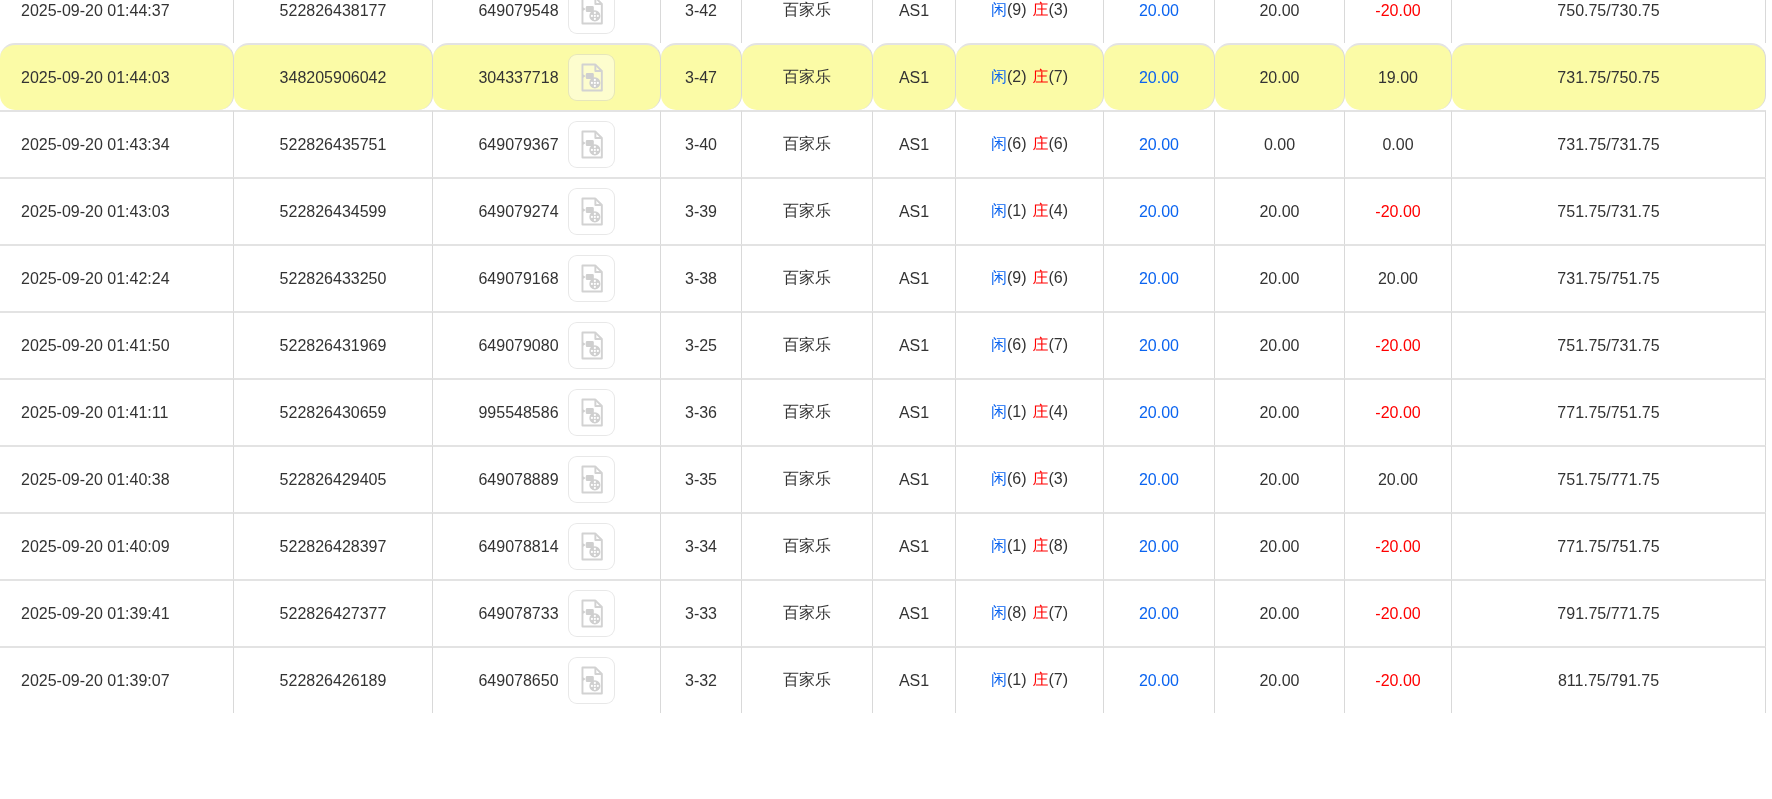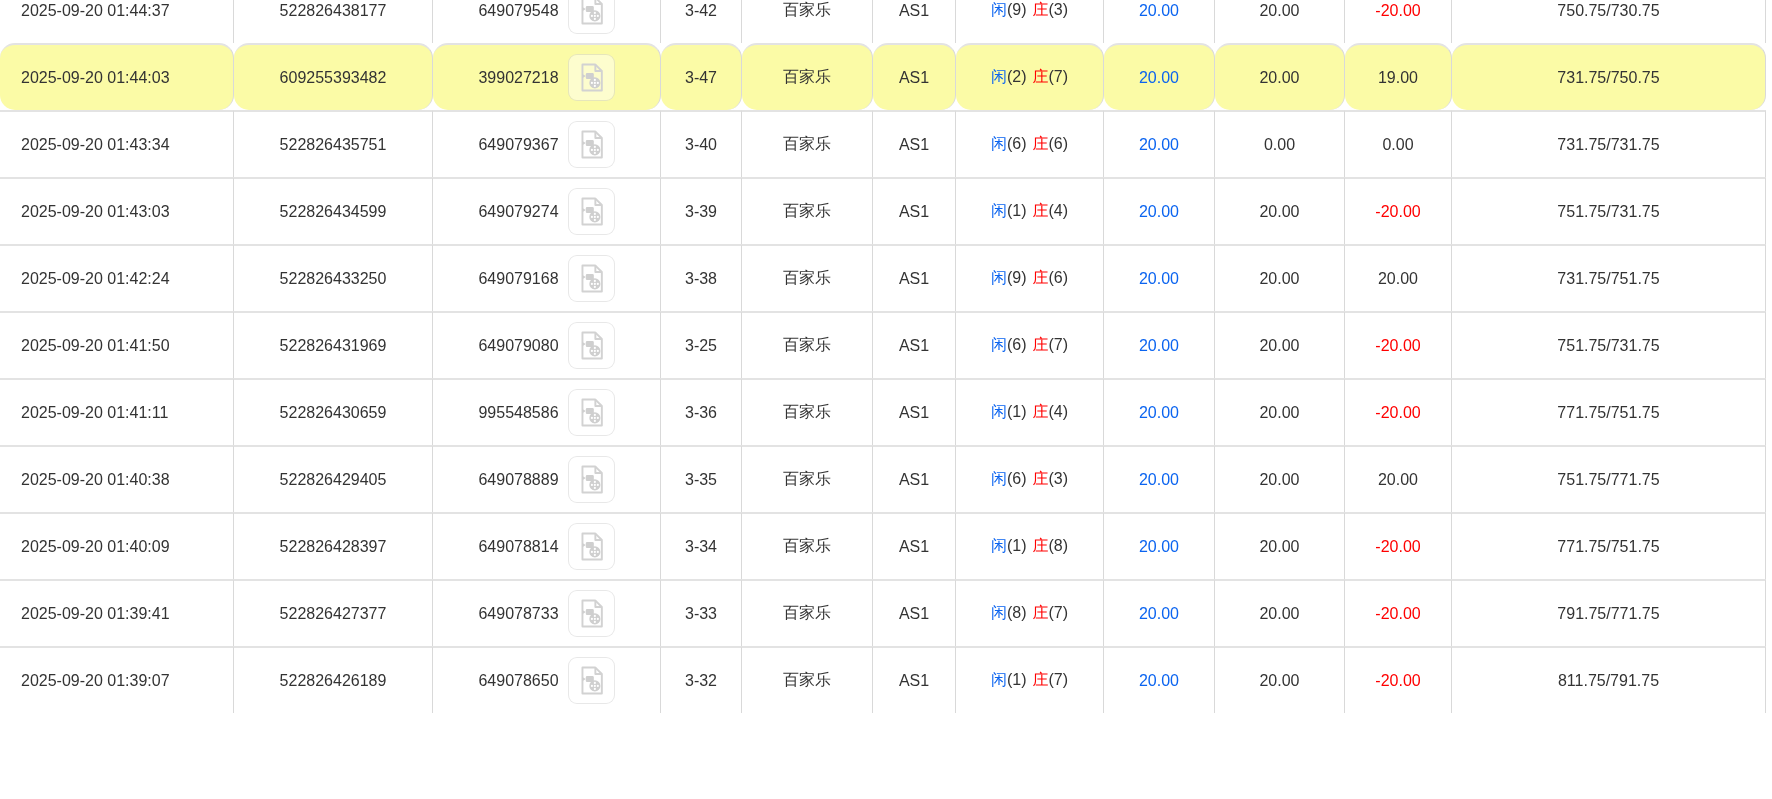--- a/index.html
+++ b/index.html
@@ -94,24 +94,24 @@
     <td>百家乐</td>
     <td>AS1</td>
     <td class="c-result"><span class="blue p-label">闲</span><span>(9)</span><span class="red b-label">庄</span><span>(3)</span></td>
     <td class="blue">20.00</td>
     <td>20.00</td>
     <td class="red">-20.00</td>
     <td>750.75/730.75</td>
   </tr>
         <tr class="data-row highlight">
     <td class="c-time">2025-09-20 01:44:03</td>
-    <td>609255393482</td>
-    <td>
-      <span class="round-wrap">
-        <span>399027218</span>
+    <td>348205906042</td>
+    <td>
+      <span class="round-wrap">
+        <span>304337718</span>
         <button class="video-btn">
           <svg viewBox="0 0 24 24" width="31" height="31" aria-hidden="true">
             <path d="M5 2 h10 l5 5 v15 H5 z" fill="none" stroke="#d2d2d2" stroke-width="1.5" stroke-linejoin="round"></path>
             <path d="M15 2 v5 h5" fill="none" stroke="#d2d2d2" stroke-width="1.5" stroke-linejoin="round"></path>
             <rect x="7.6" y="8.6" width="6.2" height="4.6" rx="1" fill="#cfcfcf"></rect>
             <path d="M7.6 10.9 L4.9 9.3 V12.5 Z" fill="#cfcfcf"></path>
             <circle cx="14.6" cy="16.2" r="4.3" fill="#cfcfcf"></circle>
             <circle cx="14.6" cy="16.2" r="0.85" fill="#ffffff"></circle>
             <circle cx="14.6" cy="13.9" r="0.85" fill="#ffffff"></circle>
             <circle cx="14.6" cy="18.5" r="0.85" fill="#ffffff"></circle>

